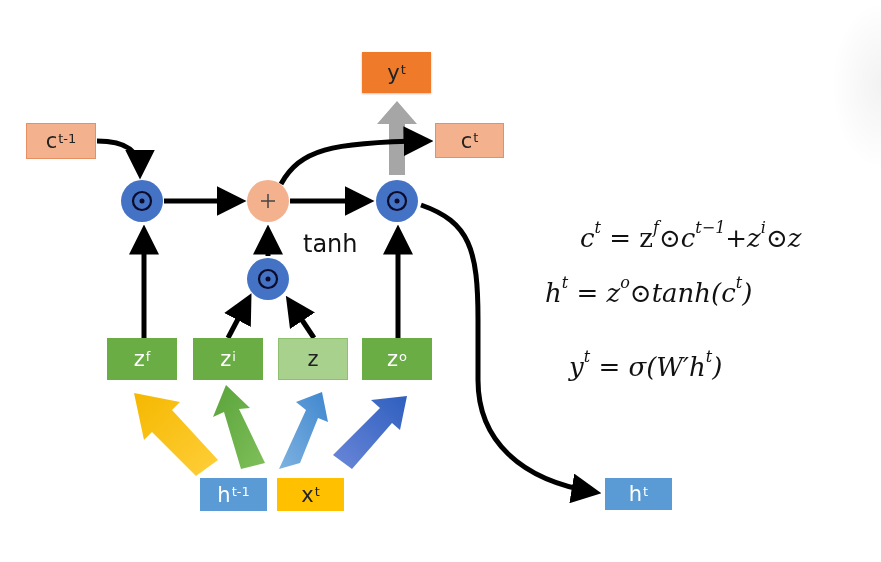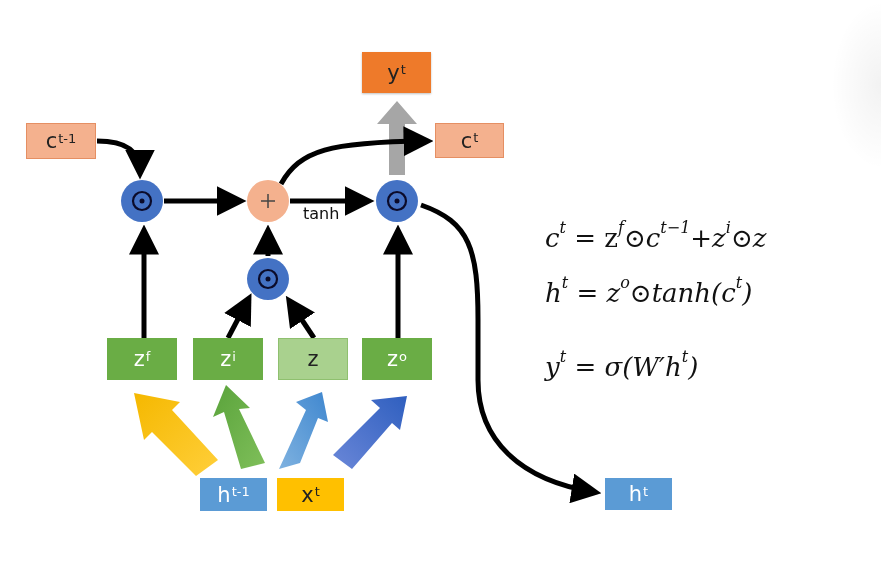--- a/index.html
+++ b/index.html
@@ -19,21 +19,21 @@
     box-sizing: border-box;
   }
   .box sup { font-size: 13px; position: relative; top: -3px; margin-left: 1px; }
   .salmon { background: #f4b18e; border: 1px solid #e58f63; color: #222; }
   .orange { background: #ee7a2a; color: #222; box-shadow: 0 1px 2px rgba(0,0,0,0.25); }
   .green { background: #6aad45; color: #fff; }
   .lightgreen { background: #a9d18e; border: 1px solid #8fc06f; color: #222; }
   .blue { background: #5b9bd5; color: #fff; }
   .gold { background: #ffc000; color: #222; }
   .label-tanh {
-    position: absolute; font-family: "DejaVu Sans", sans-serif; font-size: 16px; color: #111;
+    position: absolute; font-family: "DejaVu Sans", sans-serif; font-size: 24px; color: #111; margin-top: 26px;
   }
   .eq {
     position: absolute; left: 545px; font-family: "DejaVu Serif", serif; font-style: italic;
     font-size: 26px; color: #111; white-space: nowrap;
   }
   .eq sup { font-size: 16px; position: relative; top: -4px; }
   .eq .up { font-style: normal; }
 </style>
 </head>
 <body>
@@ -149,24 +149,24 @@
 </div>
 <div class="box gold" style="left:277px;top:478px;width:67px;height:33px;">
   <span>x</span>
     <sup>t</sup>
 </div>
 <div class="box blue" style="left:605px;top:478px;width:67px;height:32px;">
   <span>h</span>
     <sup>t</sup>
 </div>
 
-<div class="eq" style="top:222px;">
+<div class="eq" style="top:222px;margin-left:35px;">
   <span>c</span><sup>t</sup>
   <span class="up">= z</span><sup>f</sup><span>⊙c</span><sup>t−1</sup><span>+z</span><sup>i</sup><span>⊙z</span>
 </div>
 <div class="eq" style="top:277px;">
   <span>h</span><sup>t</sup>
   <span>= z</span><sup>o</sup><span>⊙tanh(c</span><sup>t</sup><span>)</span>
 </div>
-<div class="eq" style="top:351px;">
+<div class="eq" style="top:351px;margin-left:24px;">
   <span>y</span><sup>t</sup>
   <span>= σ(W′h</span><sup>t</sup><span>)</span>
 </div>
 
 </body></html>

